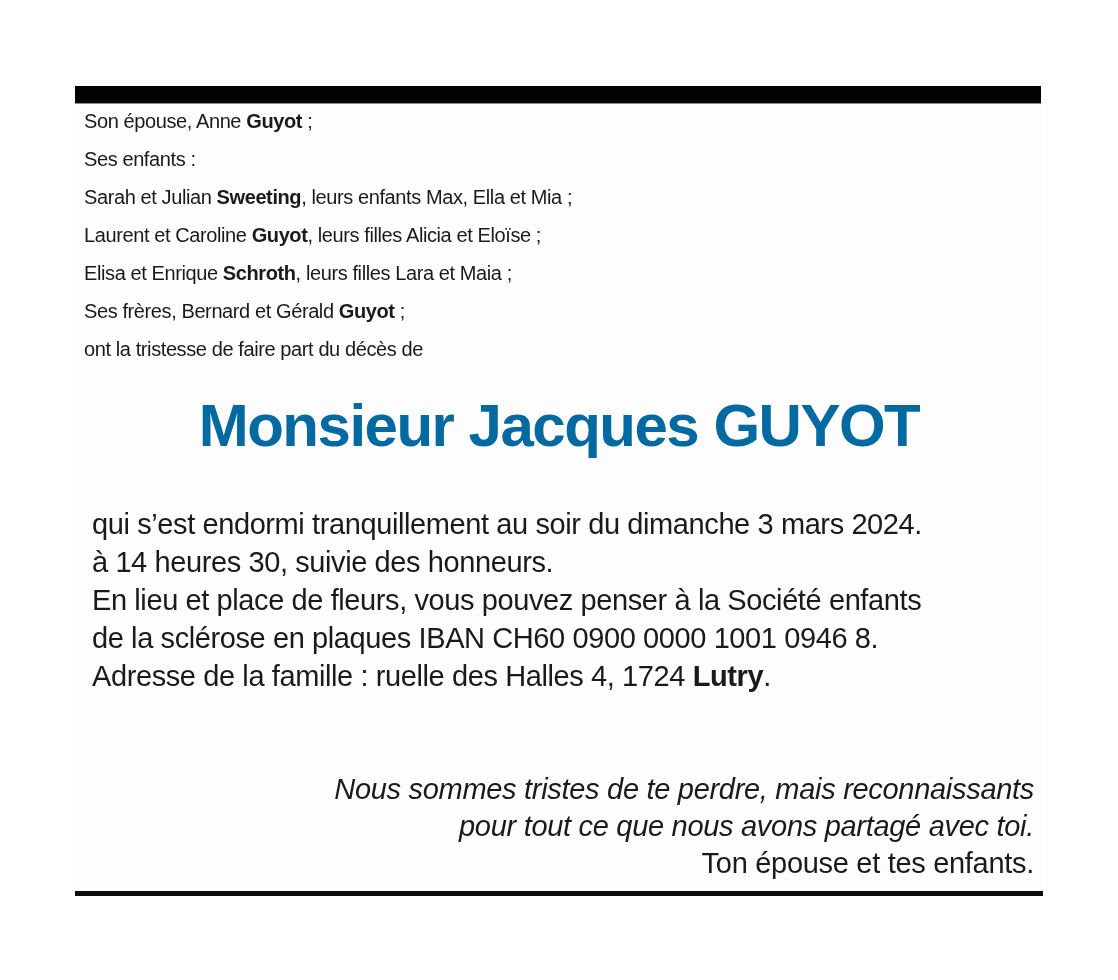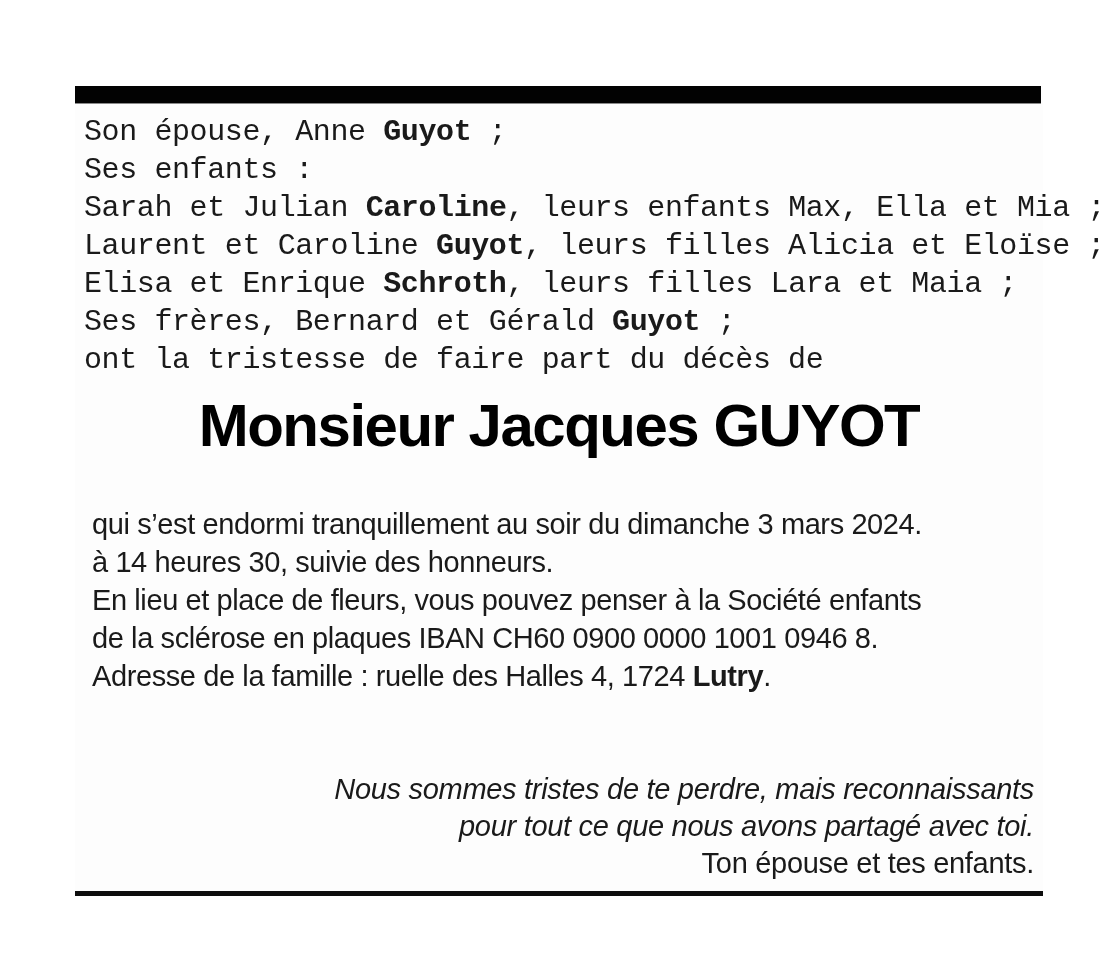--- a/index.html
+++ b/index.html
@@ -24,31 +24,30 @@
   .topbar{
     position:absolute;top:0;left:0;right:2px;height:17px;
     background:var(--bar);
     border-bottom:1px solid #8a8a8a;
   }
   .bottomline{
     position:absolute;bottom:0;left:0;right:0;height:5px;
     background:#0d0d0d;
   }
   .family{
-    position:absolute;left:9px;top:27px;right:9px;
-    font-size:30px;line-height:38px;letter-spacing:-0.4px;
+    position:absolute;left:9px;top:16px;right:9px;
+    font-size:20px;line-height:38px;letter-spacing:-0.4px;
     white-space:nowrap;
-    font-family:Liberation Mono, monospace;
   }
   .title{
     position:absolute;left:0;width:100%;top:309px;
     text-align:center;
     font-size:60px;line-height:62px;font-weight:bold;
     letter-spacing:-1.5px;
-    color:#000000;
+    color:#0369a1;
     white-space:nowrap;
   }
   .details{
     position:absolute;left:17px;top:419px;right:9px;
     font-size:29px;line-height:38px;letter-spacing:-0.4px;
     white-space:nowrap;
   }
   .closing{
     position:absolute;right:9px;top:685px;left:9px;
     text-align:right;
@@ -60,21 +59,21 @@
 </style>
 </head>
 <body>
 
 <div class="notice">
   <div class="topbar"></div>
 
   <div class="family">
       <div class="line"><span class="">Son épouse, Anne </span><span class="bold">Guyot</span><span class=""> ;</span></div>
       <div class="line"><span class="">Ses enfants :</span></div>
-      <div class="line"><span class="">Sarah et Julian </span><span class="bold">Caroline</span><span class="">, leurs enfants Max, Ella et Mia ;</span></div>
+      <div class="line"><span class="">Sarah et Julian </span><span class="bold">Sweeting</span><span class="">, leurs enfants Max, Ella et Mia ;</span></div>
       <div class="line"><span class="">Laurent et Caroline </span><span class="bold">Guyot</span><span class="">, leurs filles Alicia et Eloïse ;</span></div>
       <div class="line"><span class="">Elisa et Enrique </span><span class="bold">Schroth</span><span class="">, leurs filles Lara et Maia ;</span></div>
       <div class="line"><span class="">Ses frères, Bernard et Gérald </span><span class="bold">Guyot</span><span class=""> ;</span></div>
       <div class="line"><span class="">ont la tristesse de faire part du décès de</span></div>
     </div>
 
   <div class="title">Monsieur Jacques GUYOT</div>
 
   <div class="details">
       <div class="line"><span class="">qui s’est endormi tranquillement au soir du dimanche 3 mars 2024.</span></div>

